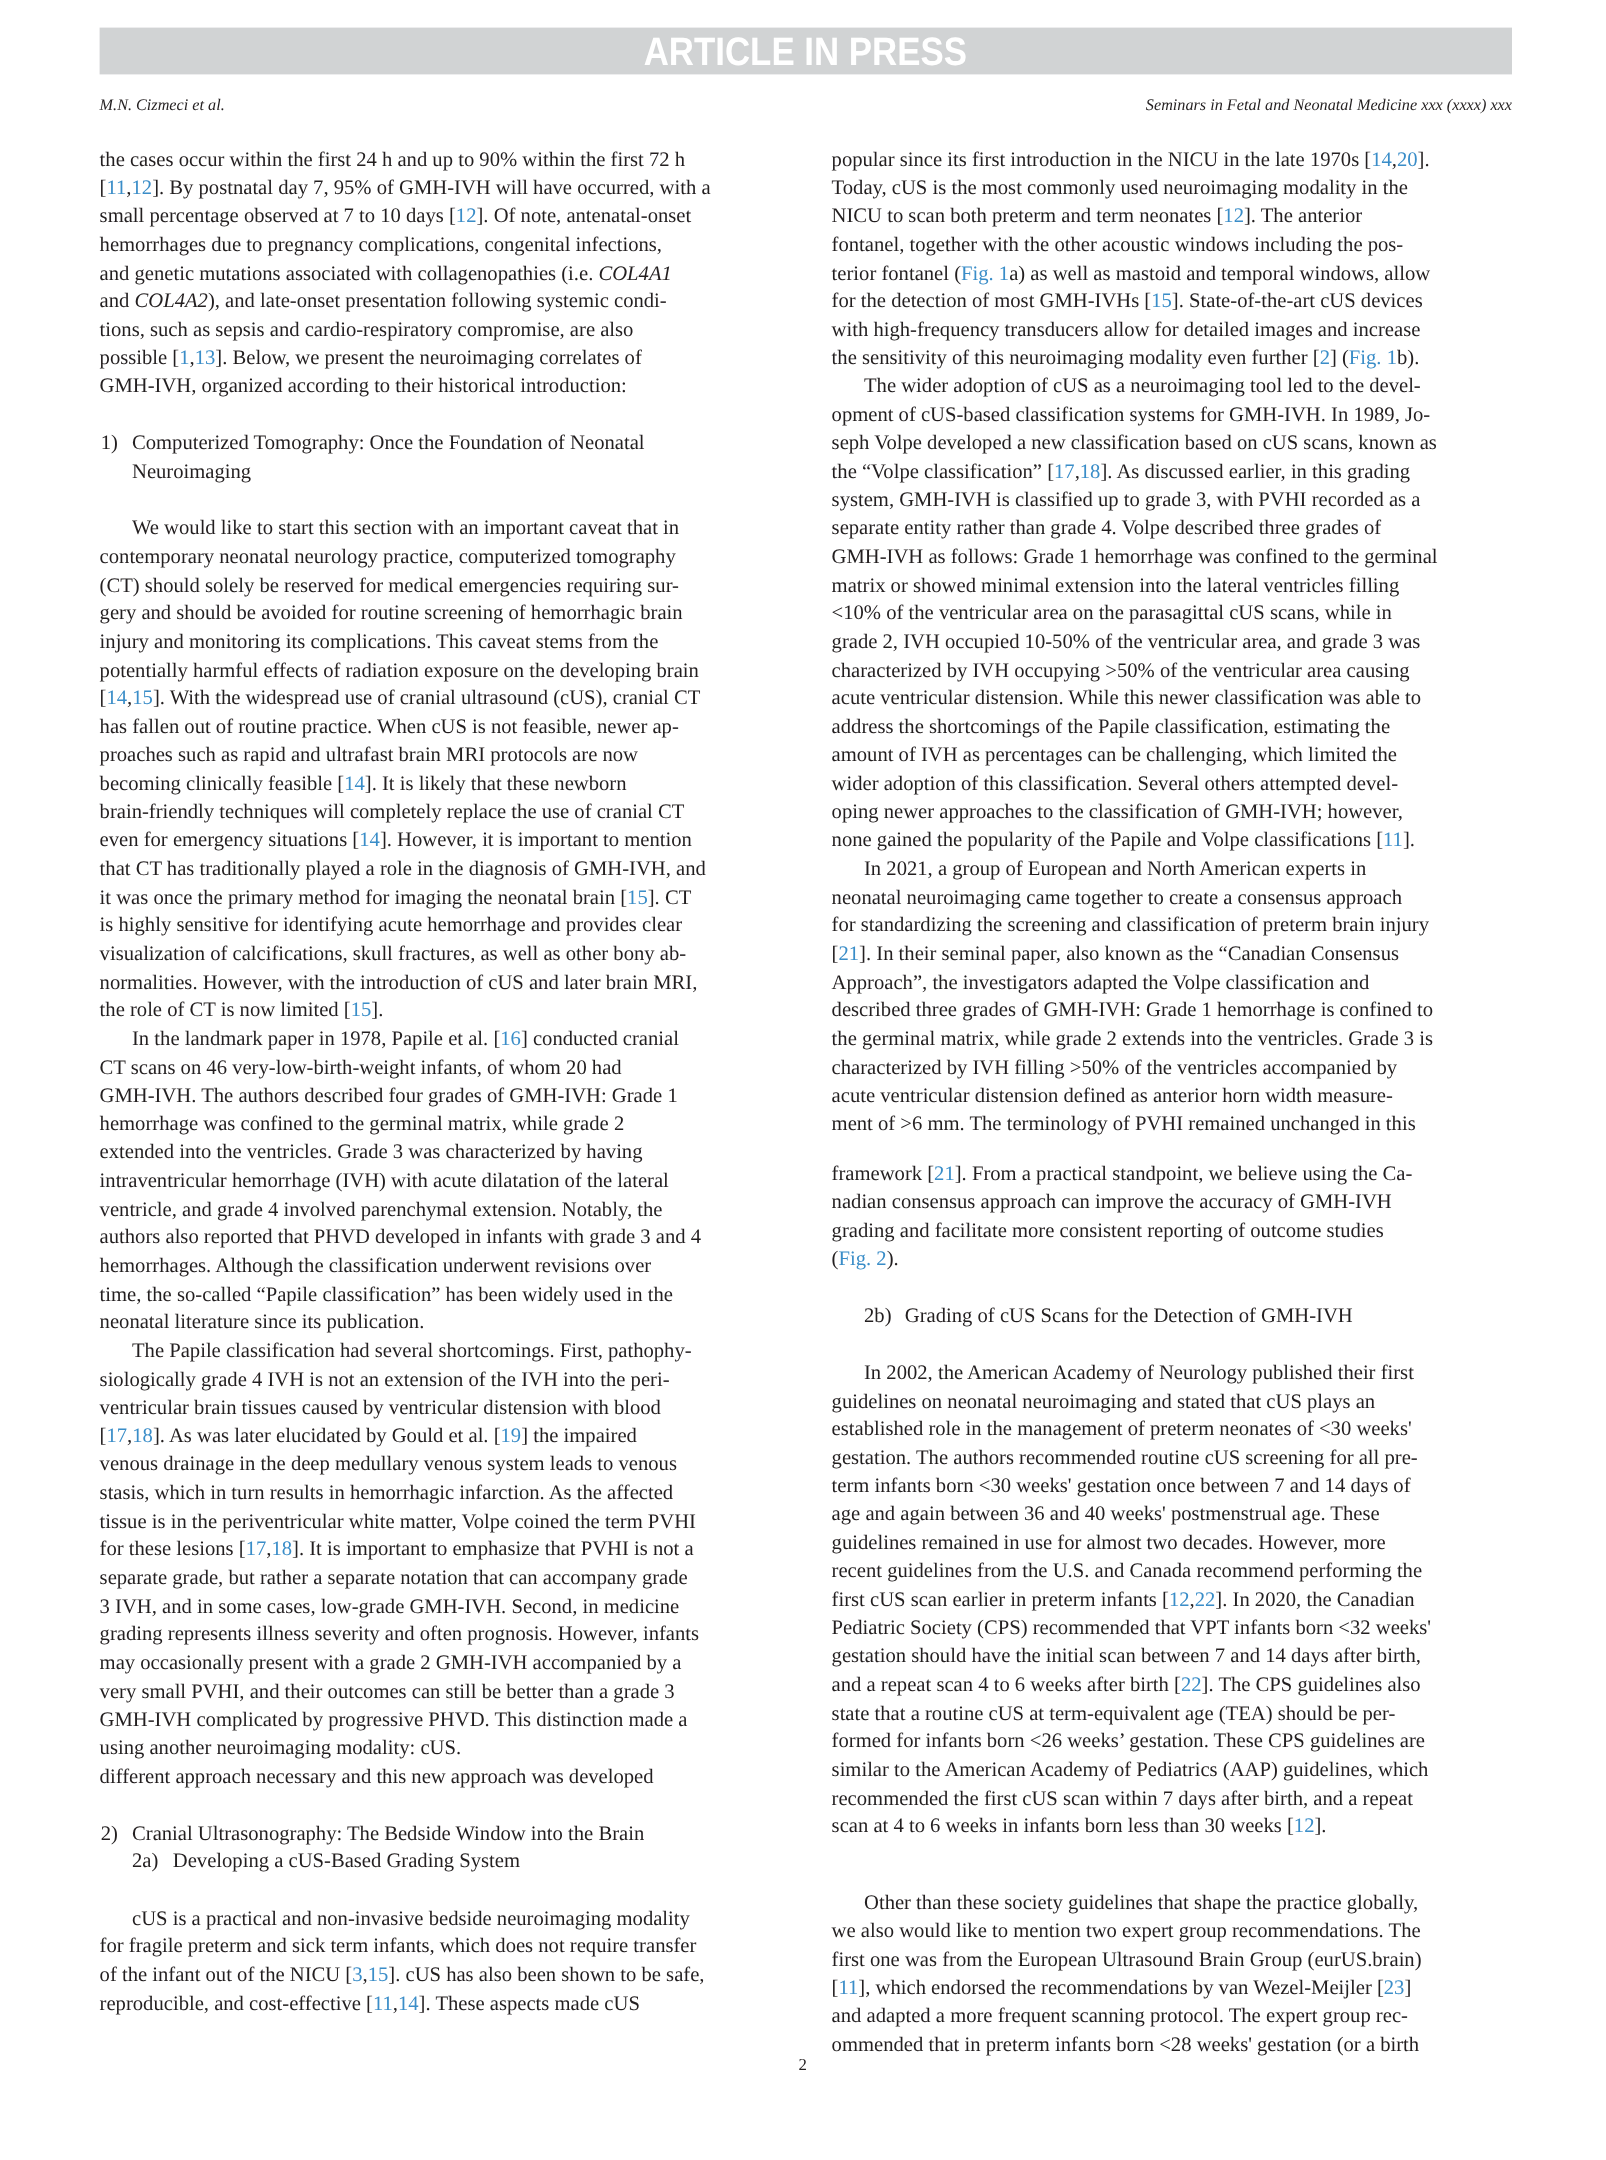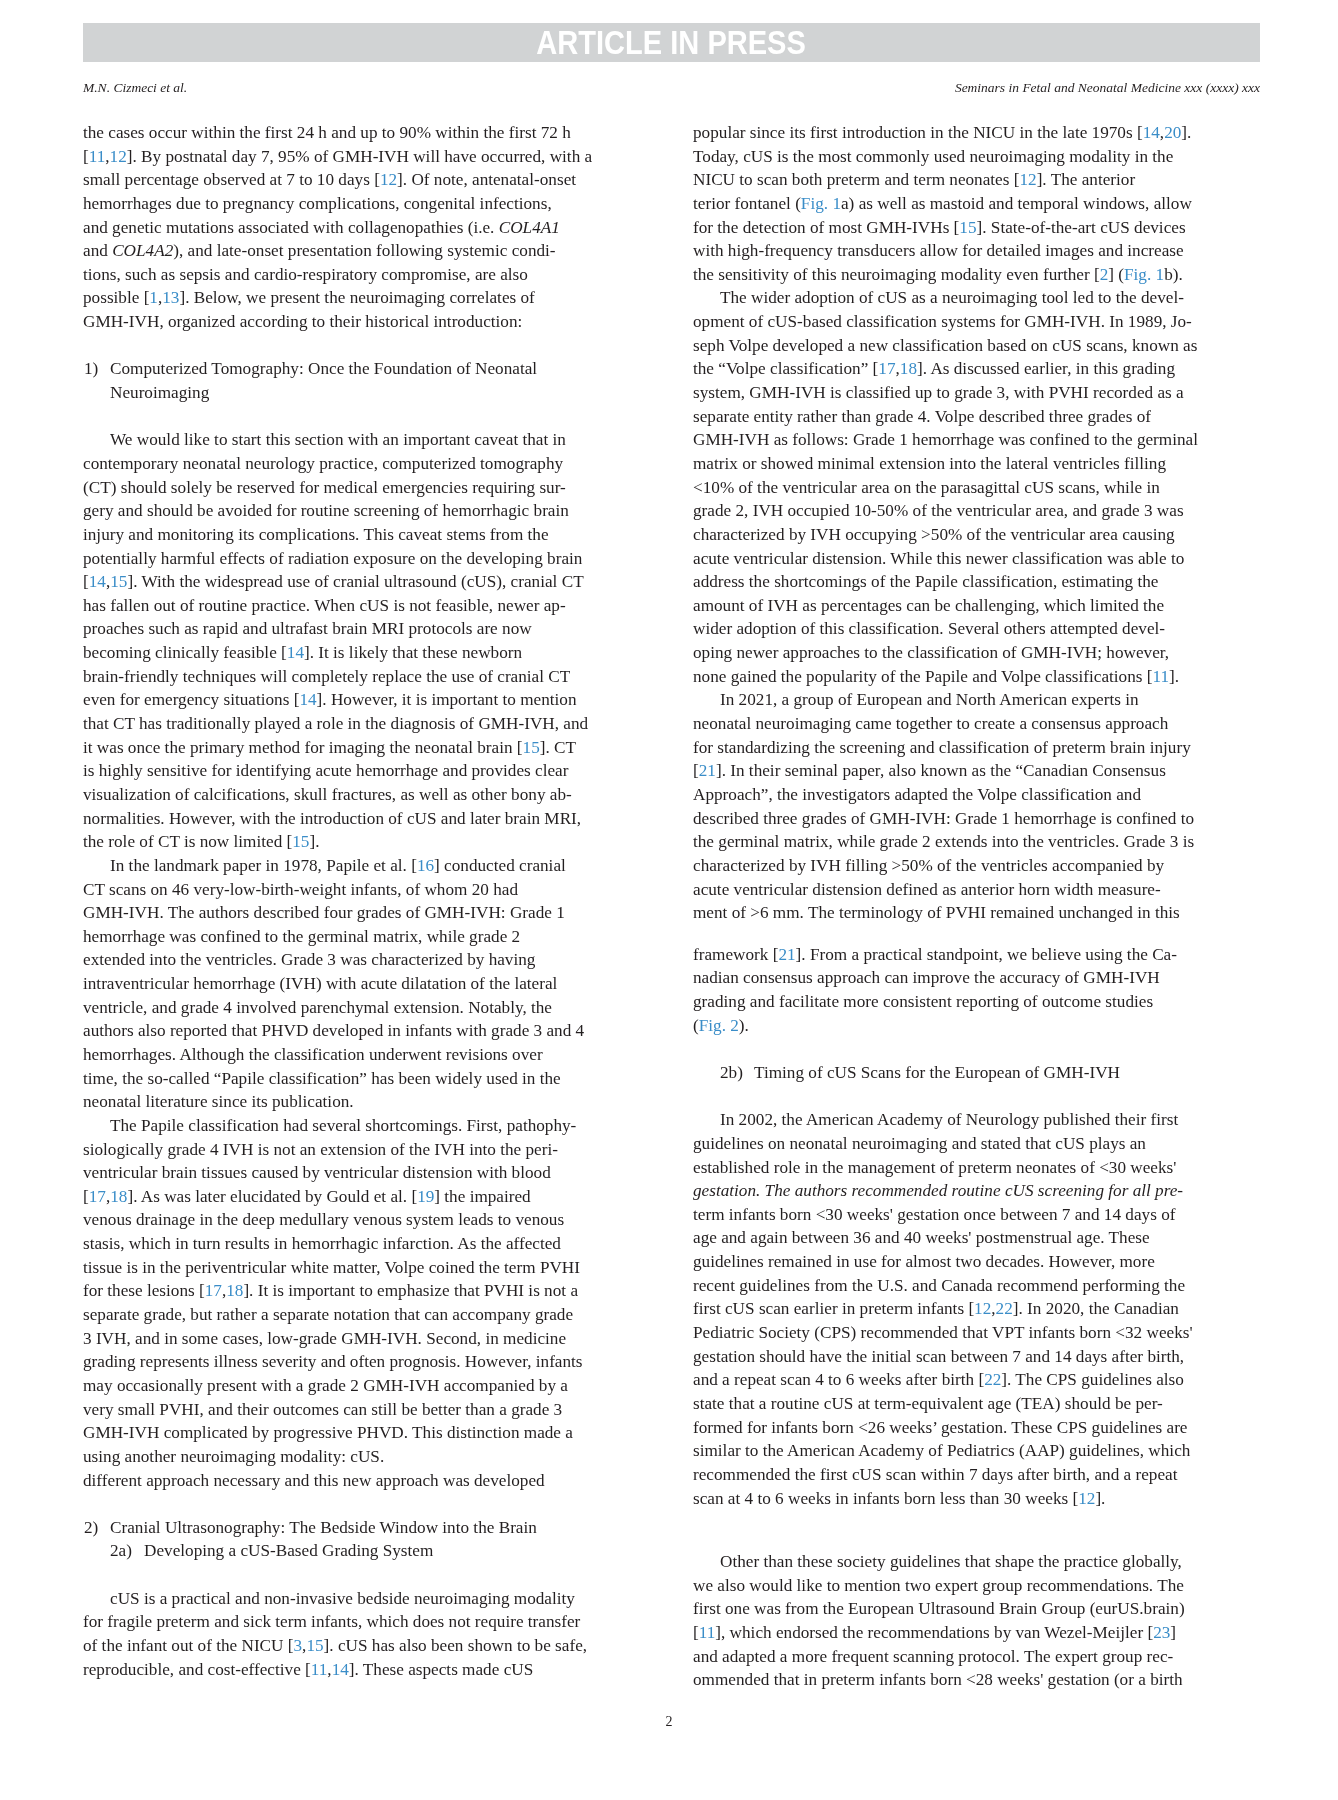--- a/index.html
+++ b/index.html
@@ -98,20 +98,21 @@
     <div class="line blank"></div>
     <div class="line indent" style="white-space: nowrap; display: block; text-align: left; text-align-last: left;"><span>cUS is a practical and non-invasive bedside neuroimaging modality</span></div>
     <div class="line" style="white-space: nowrap; display: block; text-align: center; text-align-last: left;"><span>for fragile preterm and sick term infants, which does not require transfer</span></div>
     <div class="line" style="white-space: nowrap; display: block; text-align: left; text-align-last: left;"><span>of the infant out of the NICU [</span><a class="ref">3</a><span>,</span><a class="ref">15</a><span>]. cUS has also been shown to be safe,</span></div>
     <div class="line" style="white-space: nowrap; display: block; text-align: left; text-align-last: left;"><span>reproducible, and cost-effective [</span><a class="ref">11</a><span>,</span><a class="ref">14</a><span>]. These aspects made cUS</span></div>
   </div>
 <div class="col right" id="col-right">
     <div class="line" style="white-space: nowrap; display: block; text-align: left; text-align-last: left;"><span>popular since its first introduction in the NICU in the late 1970s [</span><a class="ref">14</a><span>,</span><a class="ref">20</a><span>].</span></div>
     <div class="line" style="white-space: nowrap; display: block; text-align: left; text-align-last: left;"><span>Today, cUS is the most commonly used neuroimaging modality in the</span></div>
     <div class="line" style="white-space: nowrap; display: block; letter-spacing: -0.000252016px; text-align: left; text-align-last: left;"><span>NICU to scan both preterm and term neonates [</span><a class="ref">12</a><span>]. The anterior</span></div>
+    <div class="line" style="white-space: nowrap; display: block; text-align: left; text-align-last: left;"><span>fontanel, together with the other acoustic windows including the pos-</span></div>
     <div class="line" style="white-space: nowrap; display: block; word-spacing: 0.00142045px; text-align: left; text-align-last: left;"><span>terior fontanel (</span><a class="ref">Fig. 1</a><span>a) as well as mastoid and temporal windows, allow</span></div>
     <div class="line" style="white-space: nowrap; display: block; text-align: left; text-align-last: left;"><span>for the detection of most GMH-IVHs [</span><a class="ref">15</a><span>]. State-of-the-art cUS devices</span></div>
     <div class="line" style="white-space: nowrap; display: block; text-align: left; text-align-last: left;"><span>with high-frequency transducers allow for detailed images and increase</span></div>
     <div class="line last"><span>the sensitivity of this neuroimaging modality even further [</span><a class="ref">2</a><span>] (</span><a class="ref">Fig. 1</a><span>b).</span></div>
     <div class="line indent" style="white-space: nowrap; display: block; text-align: left; text-align-last: left;"><span>The wider adoption of cUS as a neuroimaging tool led to the devel-</span></div>
     <div class="line" style="white-space: nowrap; display: block; text-align: left; text-align-last: left;"><span>opment of cUS-based classification systems for GMH-IVH. In 1989, Jo-</span></div>
     <div class="line" style="white-space: nowrap; display: block; text-align: left; text-align-last: left;"><span>seph Volpe developed a new classification based on cUS scans, known as</span></div>
     <div class="line" style="white-space: nowrap; display: block; letter-spacing: -0.000214041px; text-align: left; text-align-last: left;"><span>the “Volpe classification” [</span><a class="ref">17</a><span>,</span><a class="ref">18</a><span>]. As discussed earlier, in this grading</span></div>
     <div class="line" style="white-space: nowrap; display: block; text-align: left; text-align-last: left;"><span>system, GMH-IVH is classified up to grade 3, with PVHI recorded as a</span></div>
     <div class="line" style="white-space: nowrap; display: block; text-align: left; text-align-last: left;"><span>separate entity rather than grade 4. Volpe described three grades of</span></div>
@@ -134,26 +135,26 @@
     <div class="line" style="white-space: nowrap; display: block; text-align: left; text-align-last: left;"><span>described three grades of GMH-IVH: Grade 1 hemorrhage is confined to</span></div>
     <div class="line" style="white-space: nowrap; display: block; text-align: left; text-align-last: left;"><span>the germinal matrix, while grade 2 extends into the ventricles. Grade 3 is</span></div>
     <div class="line" style="white-space: nowrap; display: block; text-align: left; text-align-last: left;"><span>characterized by IVH filling &gt;50% of the ventricles accompanied by</span></div>
     <div class="line" style="white-space: nowrap; display: block; text-align: left; text-align-last: left;"><span>acute ventricular distension defined as anterior horn width measure-</span></div>
     <div class="line" style="white-space: nowrap; display: block; text-align: left; text-align-last: left;"><span>ment of &gt;6 mm. The terminology of PVHI remained unchanged in this</span></div>
     <div class="line" style="white-space: nowrap; display: block; text-align: left; text-align-last: left; margin-top: 18px;"><span>framework [</span><a class="ref">21</a><span>]. From a practical standpoint, we believe using the Ca-</span></div>
     <div class="line" style="white-space: nowrap; display: block; text-align: left; text-align-last: left;"><span>nadian consensus approach can improve the accuracy of GMH-IVH</span></div>
     <div class="line" style="white-space: nowrap; display: block; text-align: left; text-align-last: left;"><span>grading and facilitate more consistent reporting of outcome studies</span></div>
     <div class="line last"><span>(</span><a class="ref">Fig. 2</a><span>).</span></div>
     <div class="line blank"></div>
-    <div class="line head" style="padding-left: 27px;"><span class="num" style="width: 34px;">2b)</span><span>Timing of cUS Scans for the European of GMH-IVH</span></div>
+    <div class="line head" style="padding-left: 27px;"><span class="num" style="width: 34px;">2b)</span><span>Grading of cUS Scans for the Detection of GMH-IVH</span></div>
     <div class="line blank"></div>
     <div class="line indent" style="white-space: nowrap; display: block; text-align: left; text-align-last: left;"><span>In 2002, the American Academy of Neurology published their first</span></div>
     <div class="line" style="white-space: nowrap; display: block; text-align: left; text-align-last: left;"><span>guidelines on neonatal neuroimaging and stated that cUS plays an</span></div>
     <div class="line" style="white-space: nowrap; display: block; text-align: left; text-align-last: left;"><span>established role in the management of preterm neonates of &lt;30 weeks'</span></div>
-    <div class="line" style="white-space: nowrap; display: block; text-align: center; text-align-last: left; font-style: italic;"><span>gestation. The authors recommended routine cUS screening for all pre-</span></div>
+    <div class="line" style="white-space: nowrap; display: block; text-align: center; text-align-last: left;"><span>gestation. The authors recommended routine cUS screening for all pre-</span></div>
     <div class="line" style="white-space: nowrap; display: block; text-align: left; text-align-last: left;"><span>term infants born &lt;30 weeks' gestation once between 7 and 14 days of</span></div>
     <div class="line" style="white-space: nowrap; display: block; text-align: left; text-align-last: left;"><span>age and again between 36 and 40 weeks' postmenstrual age. These</span></div>
     <div class="line" style="white-space: nowrap; display: block; text-align: left; text-align-last: left;"><span>guidelines remained in use for almost two decades. However, more</span></div>
     <div class="line" style="white-space: nowrap; display: block; text-align: left; text-align-last: left;"><span>recent guidelines from the U.S. and Canada recommend performing the</span></div>
     <div class="line" style="white-space: nowrap; display: block; text-align: left; text-align-last: left;"><span>first cUS scan earlier in preterm infants [</span><a class="ref">12</a><span>,</span><a class="ref">22</a><span>]. In 2020, the Canadian</span></div>
     <div class="line" style="white-space: nowrap; display: block; text-align: left; text-align-last: left;"><span>Pediatric Society (CPS) recommended that VPT infants born &lt;32 weeks'</span></div>
     <div class="line" style="white-space: nowrap; display: block; text-align: left; text-align-last: left;"><span>gestation should have the initial scan between 7 and 14 days after birth,</span></div>
     <div class="line" style="white-space: nowrap; display: block; word-spacing: 0.00111607px; text-align: left; text-align-last: left;"><span>and a repeat scan 4 to 6 weeks after birth [</span><a class="ref">22</a><span>]. The CPS guidelines also</span></div>
     <div class="line" style="white-space: nowrap; display: block; text-align: left; text-align-last: left;"><span>state that a routine cUS at term-equivalent age (TEA) should be per-</span></div>
     <div class="line" style="white-space: nowrap; display: block; text-align: left; text-align-last: left;"><span>formed for infants born &lt;26 weeks’ gestation. These CPS guidelines are</span></div>

